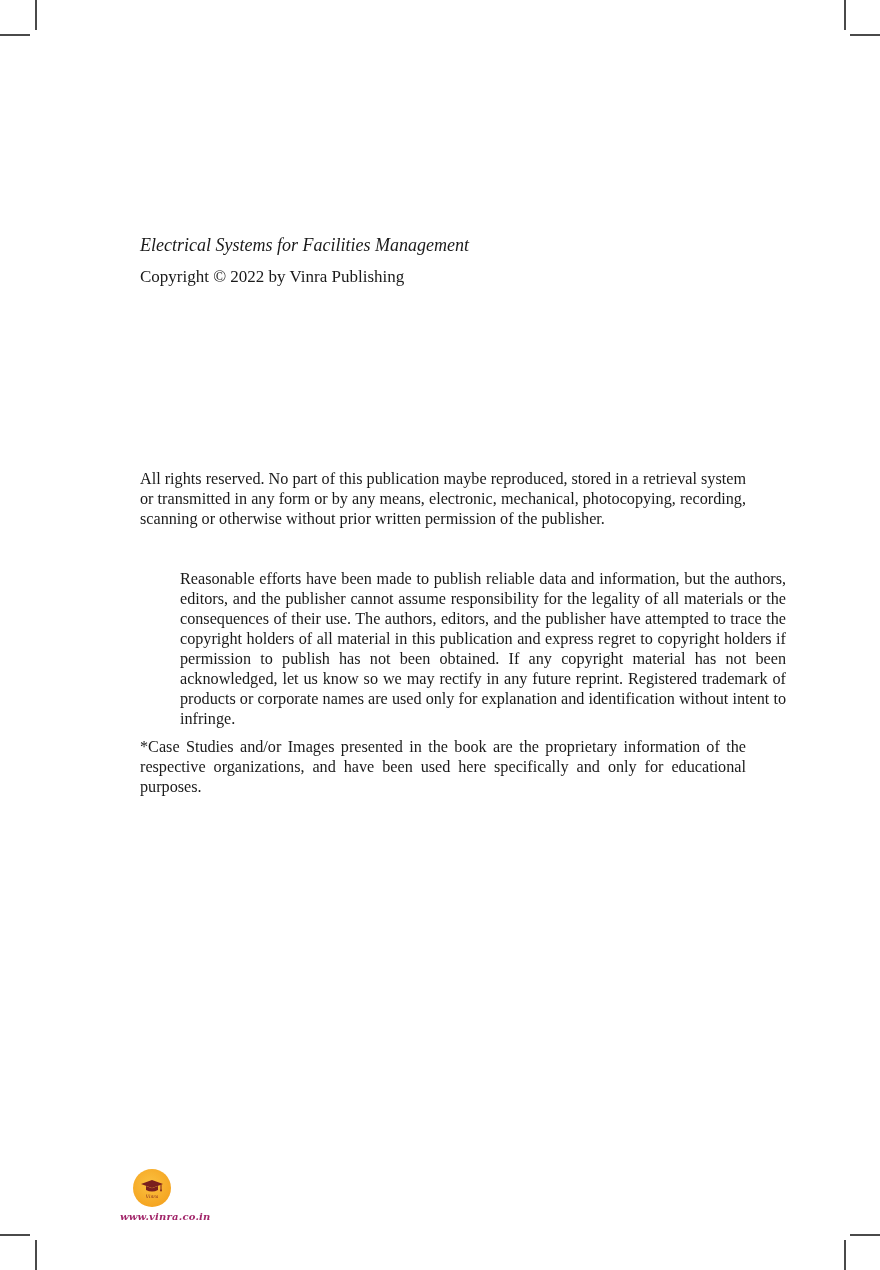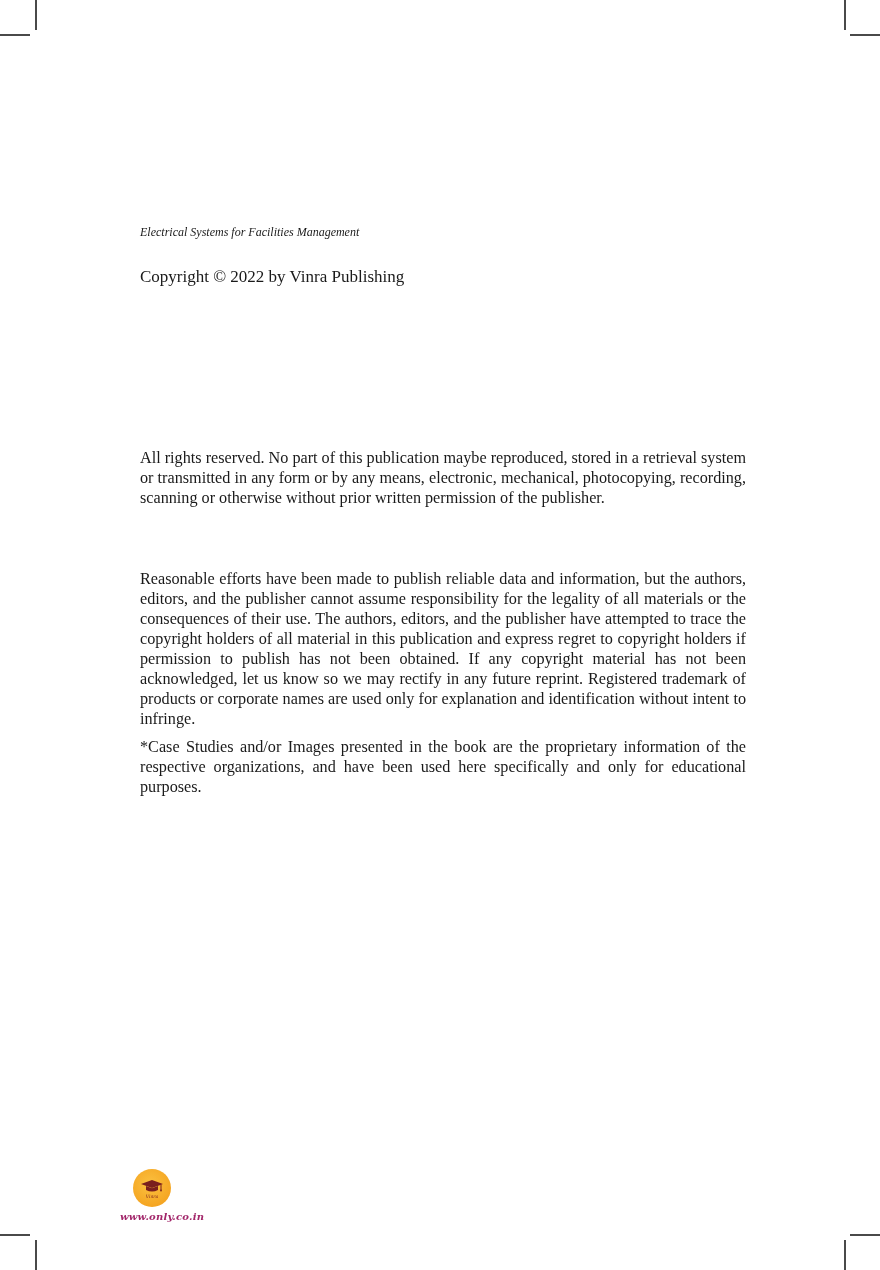--- a/index.html
+++ b/index.html
@@ -18,24 +18,24 @@
     .crop {
       position: absolute;
       background: #4a4a4a;
     }
     .crop.v { width: 1.5px; height: 30px; }
     .crop.h { height: 1.5px; width: 30px; }
 
     .title {
       position: absolute;
       left: 140px;
-      top: 223px;
+      top: 236px;
       font-family: "Liberation Serif", serif;
       font-style: italic;
-      font-size: 12px;
+      font-size: 18px;
       line-height: 18px;
       white-space: nowrap;
     }
     .copyright {
       position: absolute;
       left: 140px;
       top: 267px;
       font-family: "Liberation Serif", serif;
       font-size: 17px;
       line-height: 20px;
@@ -44,22 +44,22 @@
     .body-text {
       position: absolute;
       left: 140px;
       width: 606px;
       font-family: "Liberation Serif", serif;
       font-size: 16.2px;
       line-height: 20px;
       text-align: justify;
       margin: 0;
     }
-    .p1 { top: 448px; }
-    .p2 { top: 569px; }
+    .p1 { top: 469px; }
+    .p2 { top: 569px; margin-left: 40px; }
     .p3 { top: 737px; }
 
     .logo {
       position: absolute;
       left: 133px;
       top: 1169px;
       width: 38px;
       height: 38px;
       border-radius: 50%;
       background: radial-gradient(circle at 45% 40%, #fbc140 0%, #f5a623 70%, #f0a020 100%);
@@ -106,13 +106,13 @@
 
       <polygon points="2,9 13,5 24,9 13,13" fill="#7a1e1e"></polygon>
       <path d="M7,11 L7,15 Q13,18 19,15 L19,11 L13,13.2 Z" fill="#7a1e1e"></path>
       <line x1="22" y1="9.5" x2="22" y2="15" stroke="#7a1e1e" stroke-width="1"></line>
       <circle cx="22" cy="15.5" r="0.9" fill="#7a1e1e"></circle>
 
       <text x="13" y="23" text-anchor="middle" font-size="4.5" font-style="italic" fill="#7a1e1e" font-family="DejaVu Serif, serif">Vinra</text>
     </svg>
   </span>
 </div>
-<div class="website">www.only.co.in</div>
+<div class="website">www.vinra.co.in</div>
 
 </body></html>

